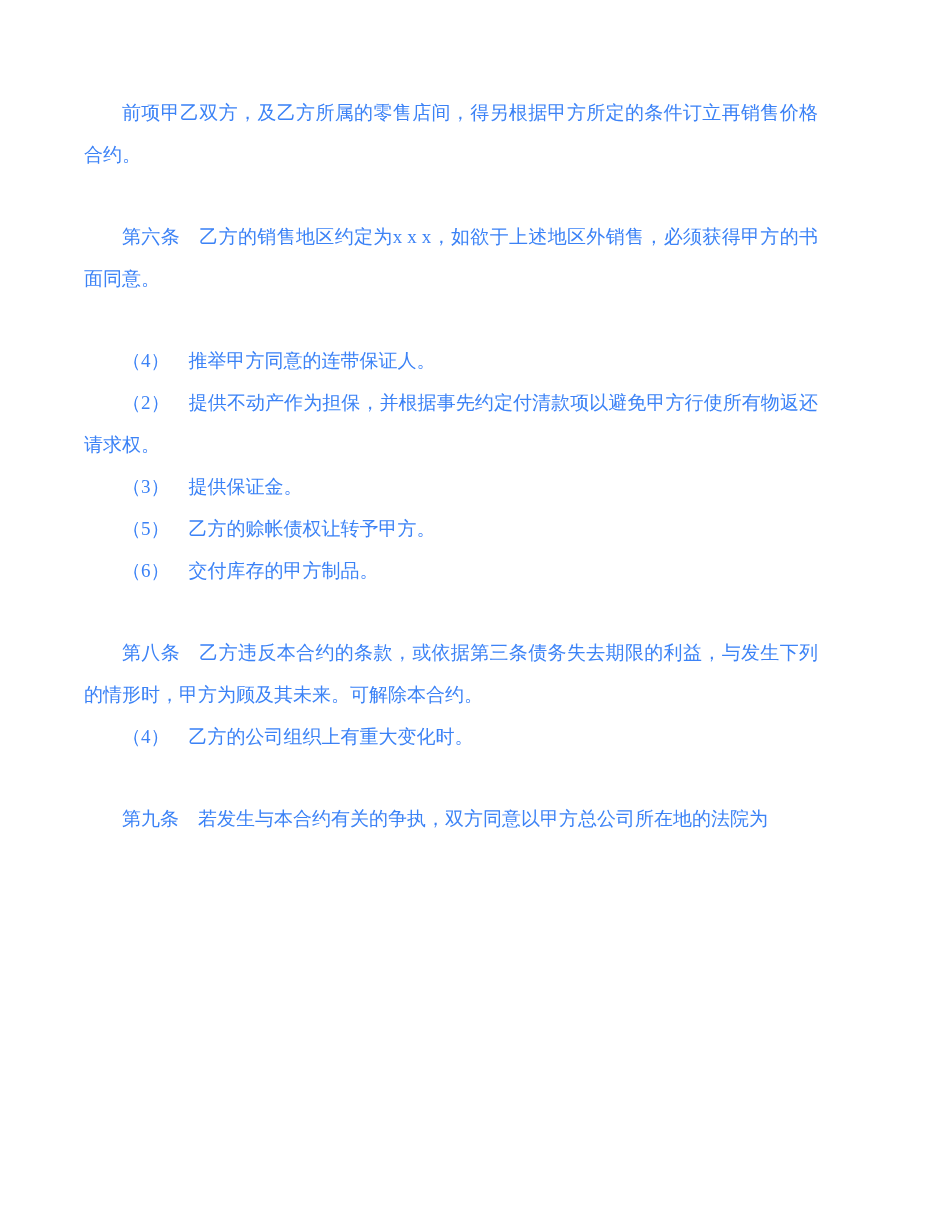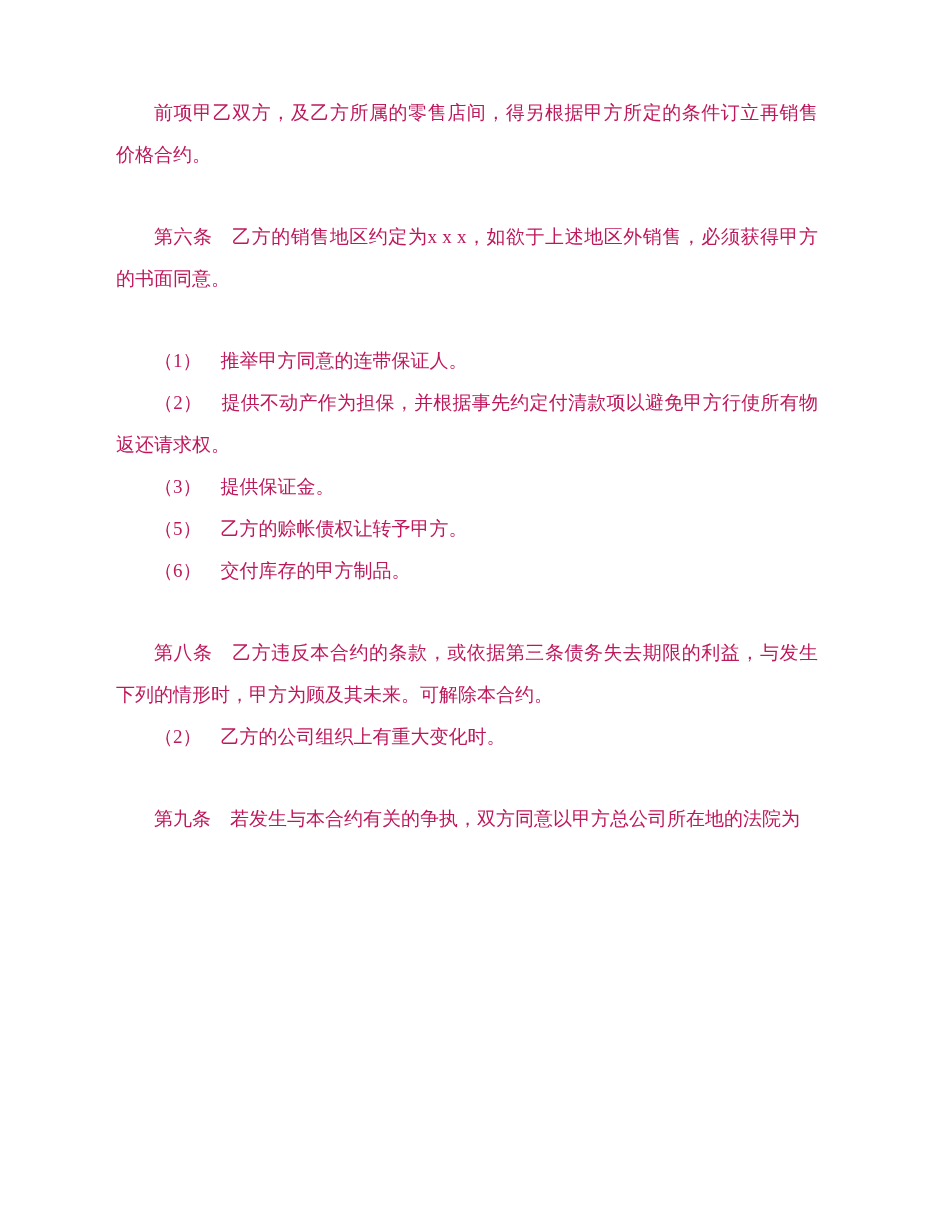--- a/index.html
+++ b/index.html
@@ -5,44 +5,44 @@
   html, body {
     margin: 0;
     padding: 0;
     background: #ffffff;
   }
   .page {
     width: 950px;
     height: 1230px;
     background: #ffffff;
     box-sizing: border-box;
-    padding: 92px 132px 40px 116px;
+    padding: 92px 132px 40px 84px;
     font-family: "Liberation Serif", "DejaVu Serif", serif;
     font-size: 19px;
-    color: #be185d;
+    color: #3b82f6;
     overflow: hidden;
   }
   .para {
     margin: 0;
     line-height: 42px;
     text-indent: 2em;
     text-align: justify;
     word-break: break-all;
   }
   .gap {
     margin-top: 40px;
   }
 </style>
 </head>
 <body>
 
 <div class="page">
   <p class="para">前项甲乙双方，及乙方所属的零售店间，得另根据甲方所定的条件订立再销售价格合约。</p>
   <p class="para gap">第六条　乙方的销售地区约定为x x x，如欲于上述地区外销售，必须获得甲方的书面同意。</p>
-  <p class="para gap">（1）　推举甲方同意的连带保证人。</p>
+  <p class="para gap">（4）　推举甲方同意的连带保证人。</p>
   <p class="para">（2）　提供不动产作为担保，并根据事先约定付清款项以避免甲方行使所有物返还请求权。</p>
   <p class="para">（3）　提供保证金。</p>
   <p class="para">（5）　乙方的赊帐债权让转予甲方。</p>
   <p class="para">（6）　交付库存的甲方制品。</p>
   <p class="para gap">第八条　乙方违反本合约的条款，或依据第三条债务失去期限的利益，与发生下列的情形时，甲方为顾及其未来。可解除本合约。</p>
-  <p class="para">（2）　乙方的公司组织上有重大变化时。</p>
+  <p class="para">（4）　乙方的公司组织上有重大变化时。</p>
   <p class="para gap">第九条　若发生与本合约有关的争执，双方同意以甲方总公司所在地的法院为</p>
 </div>
 
 </body></html>

